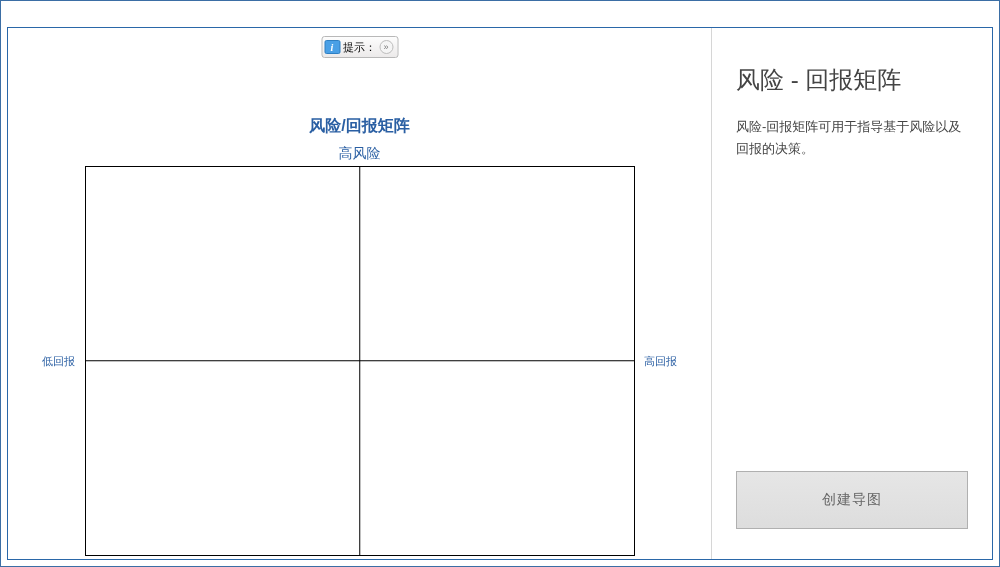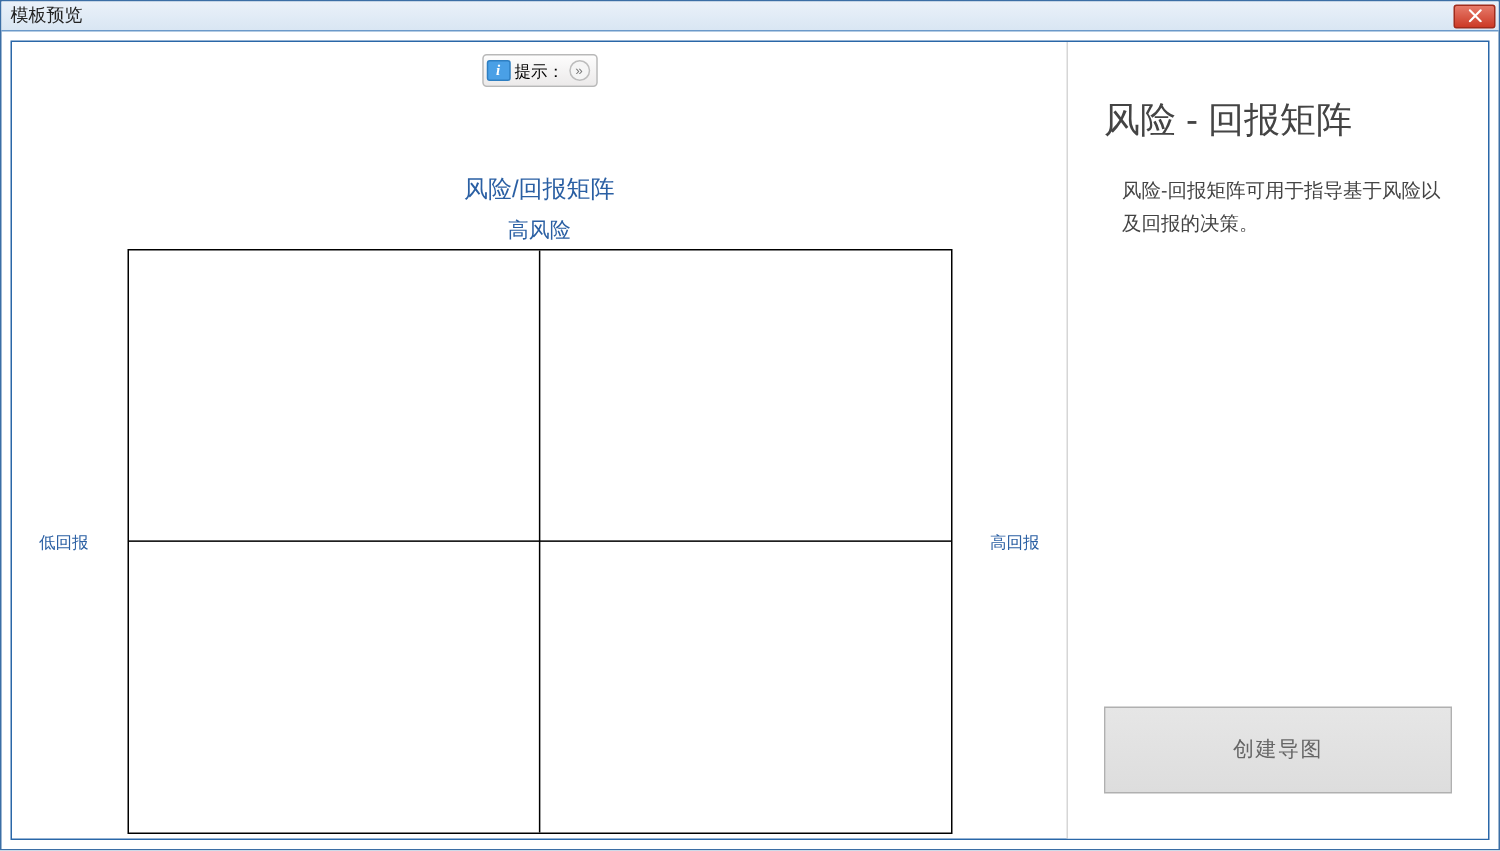--- a/index.html
+++ b/index.html
@@ -9,45 +9,37 @@
     .titlebar-text { flex: 1; }
     .close-btn { width: 28px; height: 16px; background: linear-gradient(#e67a6a, #cc3a26); border: 1px solid #a02c1c; border-radius: 2px; display: flex; align-items: center; justify-content: center; cursor: pointer; }
     .close-btn svg { width: 9px; height: 9px; }
     .body { position: absolute; top: 20px; left: 0; right: 0; bottom: 0; padding: 6px; }
     .inner { width: 100%; height: 100%; border: 1px solid #2a67a8; display: flex; background: #fff; }
     .left-pane { flex: 1; position: relative; border-right: 1px solid #d6d6d6; overflow: hidden; }
     .hint-bar { position: absolute; top: 8px; left: 50%; transform: translateX(-50%); height: 22px; border: 1px solid #b8b8b8; border-radius: 3px; background: linear-gradient(#fdfdfd, #eceaea); display: flex; align-items: center; font-size: 11px; padding: 0 4px 0 2px; gap: 3px; }
     .hint-info { width: 16px; height: 14px; background: #4aa0e6; border: 1px solid #2e7fc2; border-radius: 2px; display: flex; align-items: center; justify-content: center; color: #fff; font-size: 10px; font-weight: bold; font-style: italic; font-family: Georgia, serif; }
     .hint-expand { width: 14px; height: 14px; border: 1px solid #bdbdbd; border-radius: 7px; display:flex; align-items:center; justify-content:center; font-size:9px; color:#777; background:#f5f5f5; }
     .diagram { position: absolute; top: 88px; left: 0; right: 0; display: flex; flex-direction: column; align-items: center; }
-    .diagram-title { color: #2a5fa3; font-size: 16px; font-weight: normal; margin-bottom: 8px; }
+    .diagram-title { color: #2a5fa3; font-size: 16px; font-weight: bold; margin-bottom: 8px; }
     .top-label { color: #2a5fa3; font-size: 14px; margin-bottom: 3px; }
-    .matrix-row { display: flex; align-items: center; gap: 22px; }
+    .matrix-row { display: flex; align-items: center; gap: 6px; }
     .side-label { color: #2a5fa3; font-size: 11px; width: 40px; text-align: center; }
     .matrix { width: 550px; height: 390px; border: 1.5px solid #000; position: relative; }
     .matrix .vline { position: absolute; top: 0; bottom: 0; left: 50%; width: 0; border-left: 1.5px solid #000; transform: translateX(-0.75px); }
     .matrix .hline { position: absolute; left: 0; right: 0; top: 50%; height: 0; border-top: 1.5px solid #000; transform: translateY(-0.75px); }
     .bottom-label { color: #2a5fa3; font-size: 11px; margin-top: 3px; }
     .right-pane { width: 280px; padding: 36px 24px 20px 24px; display: flex; flex-direction: column; background:#fff; }
     .right-title { font-size: 24px; color: #444; font-weight: 400; margin-bottom: 20px; }
-    .right-desc { font-size: 13px; color: #444; line-height: 1.7; flex: 1; margin-left: 12px; }
+    .right-desc { font-size: 13px; color: #444; line-height: 1.7; flex: 1; }
     .action-btn { height: 58px; border: 1px solid #b0b0b0; background: linear-gradient(#e6e6e6, #dddddd); display: flex; align-items: center; justify-content: center; font-size: 14px; color: #666; cursor: pointer; margin-bottom: 10px; letter-spacing:1px;text-align:right; }
   </style>
 </head>
 <body>
 
 <div class="window">
-  <div class="titlebar">
-    <span class="titlebar-text">模板预览</span>
-    <div class="close-btn">
-      <svg viewBox="0 0 10 10">
-          <path d="M1 1 L9 9 M9 1 L1 9" stroke="#fff" stroke-width="1.6" stroke-linecap="round"></path>
-        </svg>
-    </div>
-  </div>
   <div class="body">
     <div class="inner">
       <div class="left-pane">
         <div class="hint-bar">
           <span class="hint-info">i</span>
           <span>提示：</span>
           <span class="hint-expand">»</span>
         </div>
         <div class="diagram">
           <div class="diagram-title">风险/回报矩阵</div>

